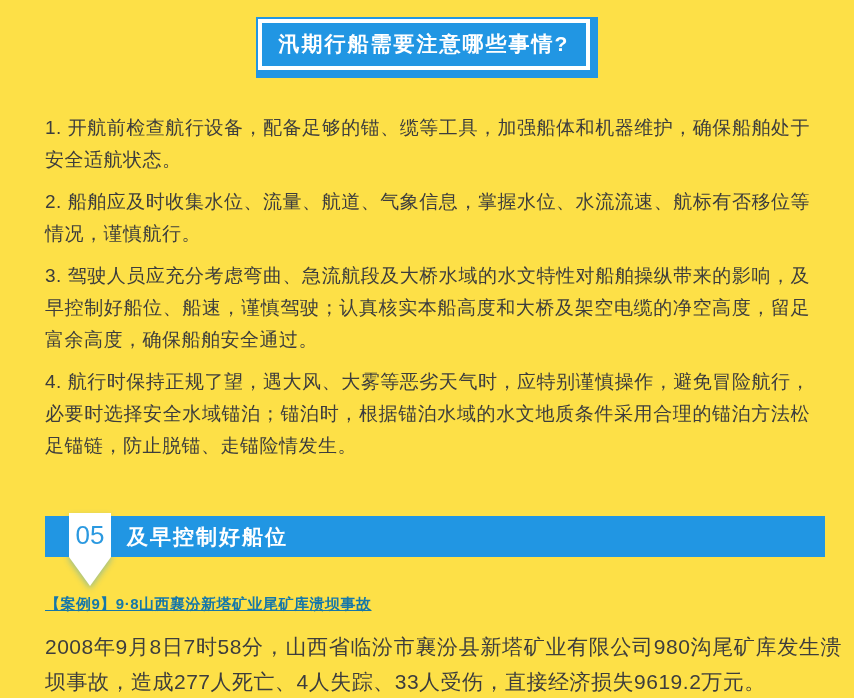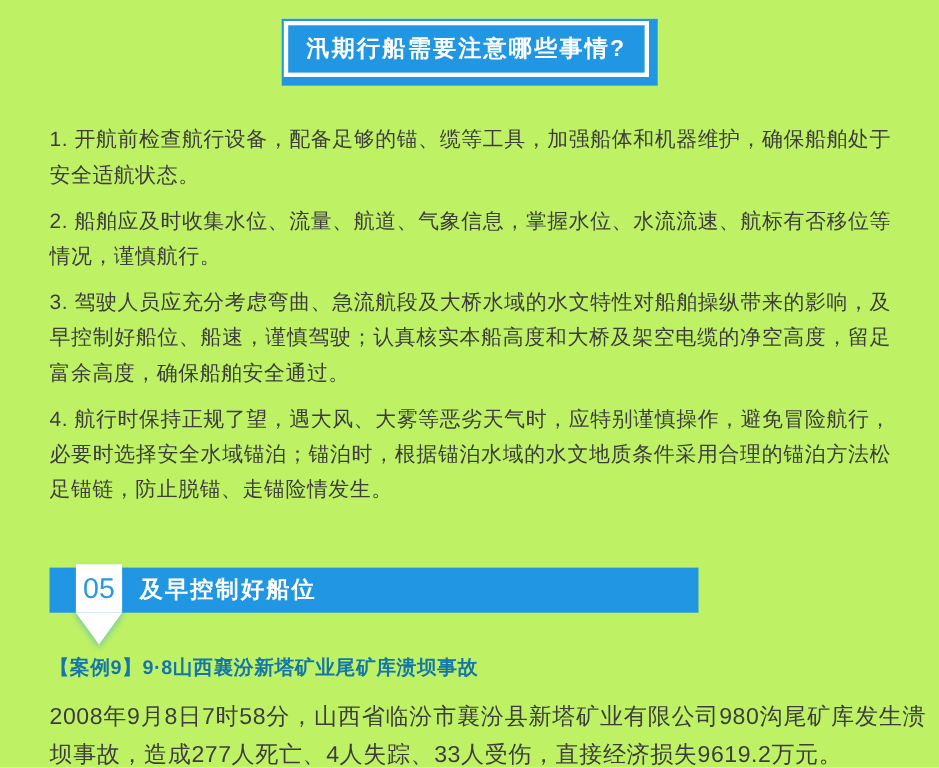--- a/index.html
+++ b/index.html
@@ -3,21 +3,21 @@
 <meta charset="utf-8">
 <style>
   * { margin: 0; padding: 0; box-sizing: border-box; }
   html, body { background: #ffffff; }
   body { font-family: "Liberation Sans", "DejaVu Sans", sans-serif; }
   .page {
     position: relative;
     width: 854px;
     height: 698px;
     margin: 0 auto;
-    background: #bef264;
+    background: #fde047;
     overflow: hidden;
   }
 
   
   .banner-outer {
     margin: 17px auto 0;
     width: fit-content;
     border-style: solid;
     border-color: #2196e3;
     border-width: 2px 8px 8px 2px;
@@ -45,21 +45,21 @@
     color: #3d3d3d;
     text-align: justify;
     margin-bottom: 10px;
     letter-spacing: 0.5px;
   }
 
   
   .section-bar {
     position: relative;
     margin: 54px 0 0 45px;
-    width: 590px;
+    width: 780px;
     height: 41px;
     background: #2196e3;
   }
   .badge {
     position: absolute;
     left: 24px;
     top: -3px;
     width: 42px;
     filter: drop-shadow(0 3px 3px rgba(33, 150, 227, 0.45));
   }
@@ -91,23 +91,24 @@
     font-size: 21px;
     font-weight: bold;
     letter-spacing: 2px;
     white-space: nowrap;
   }
 
   
   .case-title {
     margin: 38px 44px 0 45px;
     color: #1577a9;
-    font-size: 18px;
+    font-size: 15px;
     font-weight: bold;
     letter-spacing: 0.5px;
+    text-decoration: underline;
   }
   .case-body {
     margin: 15px 12px 0 45px;
     font-size: 21px;
     line-height: 35px;
     color: #3d3d3d;
     text-align: justify;
     letter-spacing: 0.5px;
   }
 </style>

